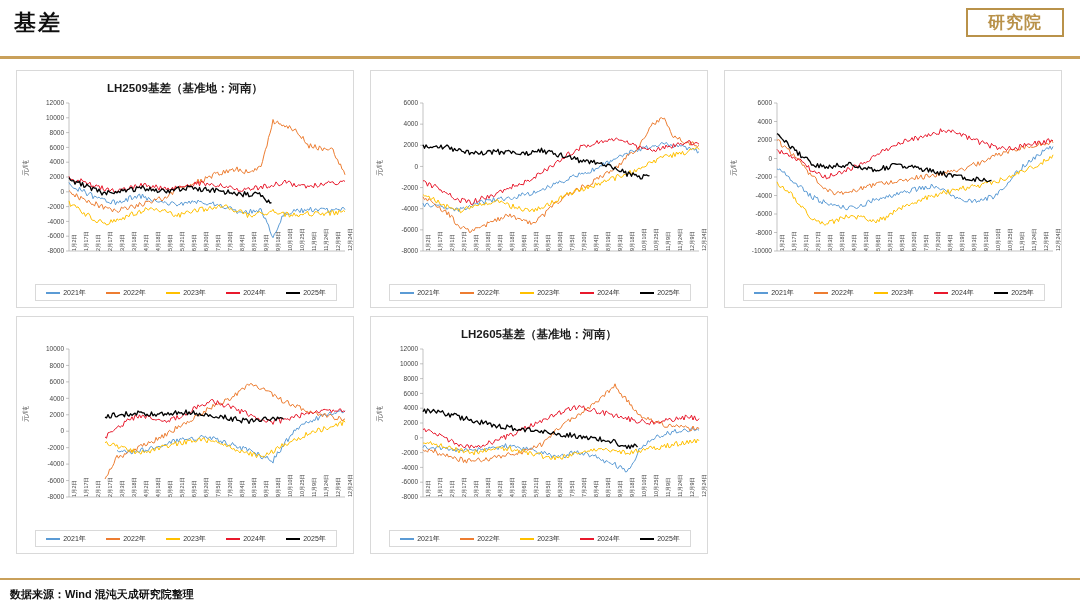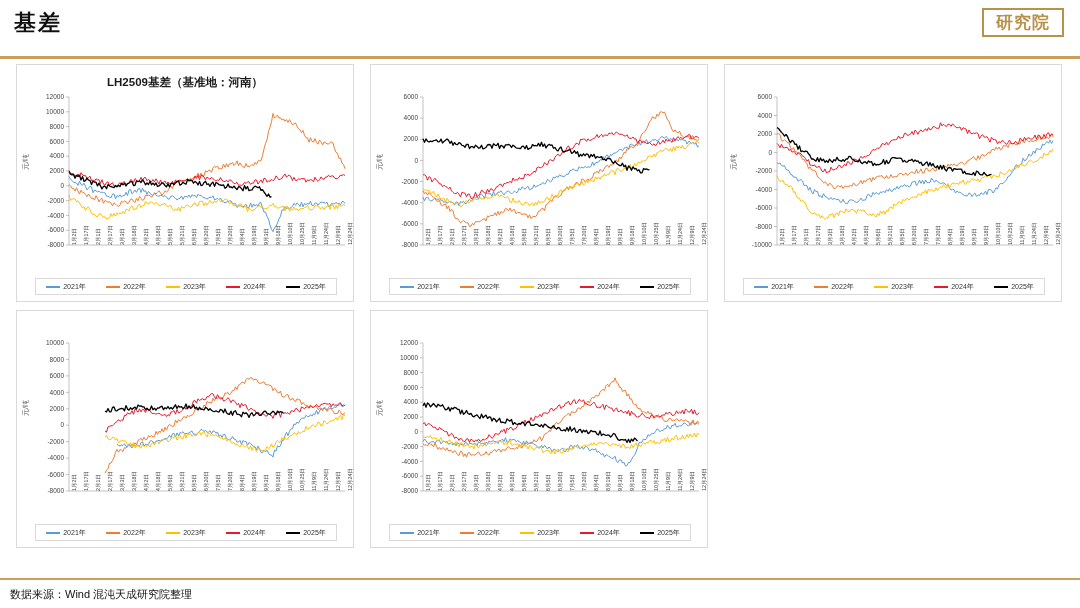--- a/index.html
+++ b/index.html
@@ -37,34 +37,34 @@
     font-weight: bold;
     color: #b9924a;
     letter-spacing: 3px;
     font-family: "Liberation Serif", serif;
   }
   .brand-box {
     border: 2px solid #b9924a;
     color: #b9924a;
     font-size: 17px;
     font-weight: bold;
-    padding: 1px 12px;
+    padding: 1px 20px;
     letter-spacing: 1px;
     font-family: "Liberation Serif", serif;
   }
   .header-rule {
     position: absolute;
     left: 0; right: 0; top: 56px;
     height: 3px;
     background: #c9a05a;
   }
   
   .grid {
     position: absolute;
-    left: 8px; top: 60px;
+    left: 8px; top: 66px;
     width: 1064px;
     display: flex;
     flex-wrap: wrap;
   }
   .cell {
     width: 354px;
     height: 246px;
     position: relative;
     background: #ffffff;
   }
@@ -148,21 +148,21 @@
     position: absolute;
     left: 0; right: 0; bottom: 28px;
     height: 2px;
     background: #c9a05a;
   }
   .footer-note {
     position: absolute;
     left: 10px; bottom: 6px;
     font-size: 11px;
     color: #111;
-    font-weight: normal;
+    font-weight: bold;
   }
 </style>
 </head>
 <body>
 
 <div id="page">
 
   <div class="page-title">基差</div>
 
   <div class="brand">
@@ -500,20 +500,21 @@
             </div>
             <div class="legend-item">
               <span class="legend-swatch" style="background: rgb(0, 0, 0);"></span>
               <span>2025年</span>
             </div>
           </div>
         </div>
       </div>
       <div class="cell">
         <div class="panel">
+          <div class="chart-title">LH2605基差（基准地：河南）</div>
           <div class="ylabel">元/吨</div>
           <div class="plot-wrap">
             <svg class="plot" width="338" height="160">
               <line x1="49" x2="52" y1="6" y2="6" stroke="#9a9a9a" stroke-width="0.6"></line>
               <text class="ytick" x="47" y="8.2" text-anchor="end">12000</text>
               <line x1="49" x2="52" y1="20.799999999999997" y2="20.799999999999997" stroke="#9a9a9a" stroke-width="0.6"></line>
               <text class="ytick" x="47" y="22.999999999999996" text-anchor="end">10000</text>
               <line x1="49" x2="52" y1="35.599999999999994" y2="35.599999999999994" stroke="#9a9a9a" stroke-width="0.6"></line>
               <text class="ytick" x="47" y="37.8" text-anchor="end">8000</text>
               <line x1="49" x2="52" y1="50.400000000000006" y2="50.400000000000006" stroke="#9a9a9a" stroke-width="0.6"></line>

